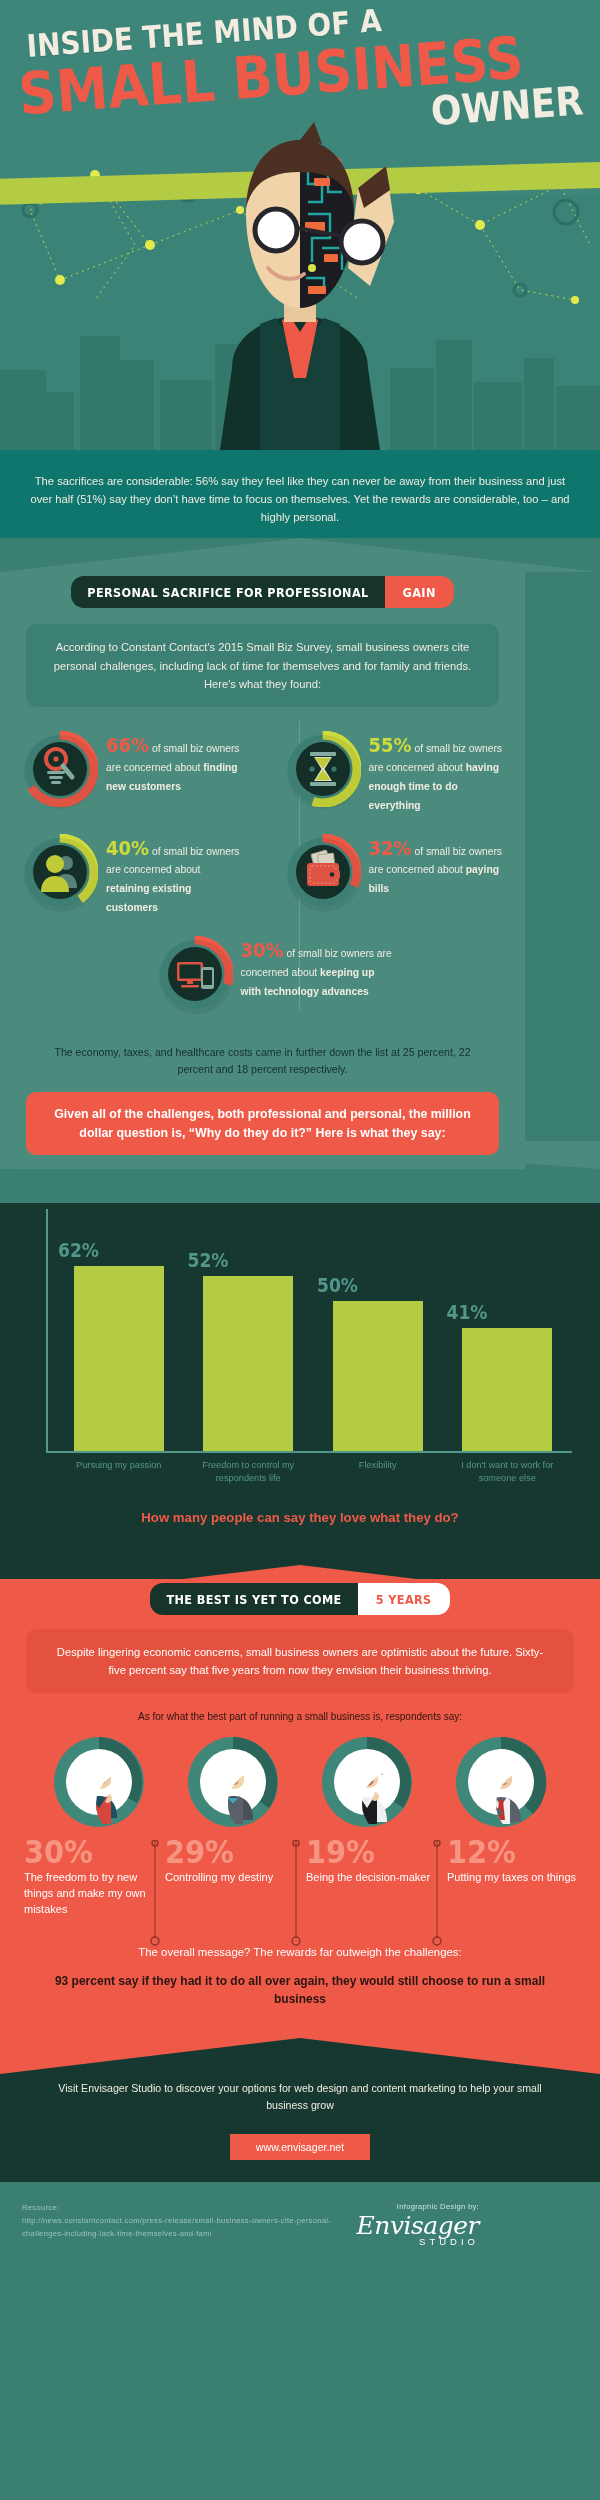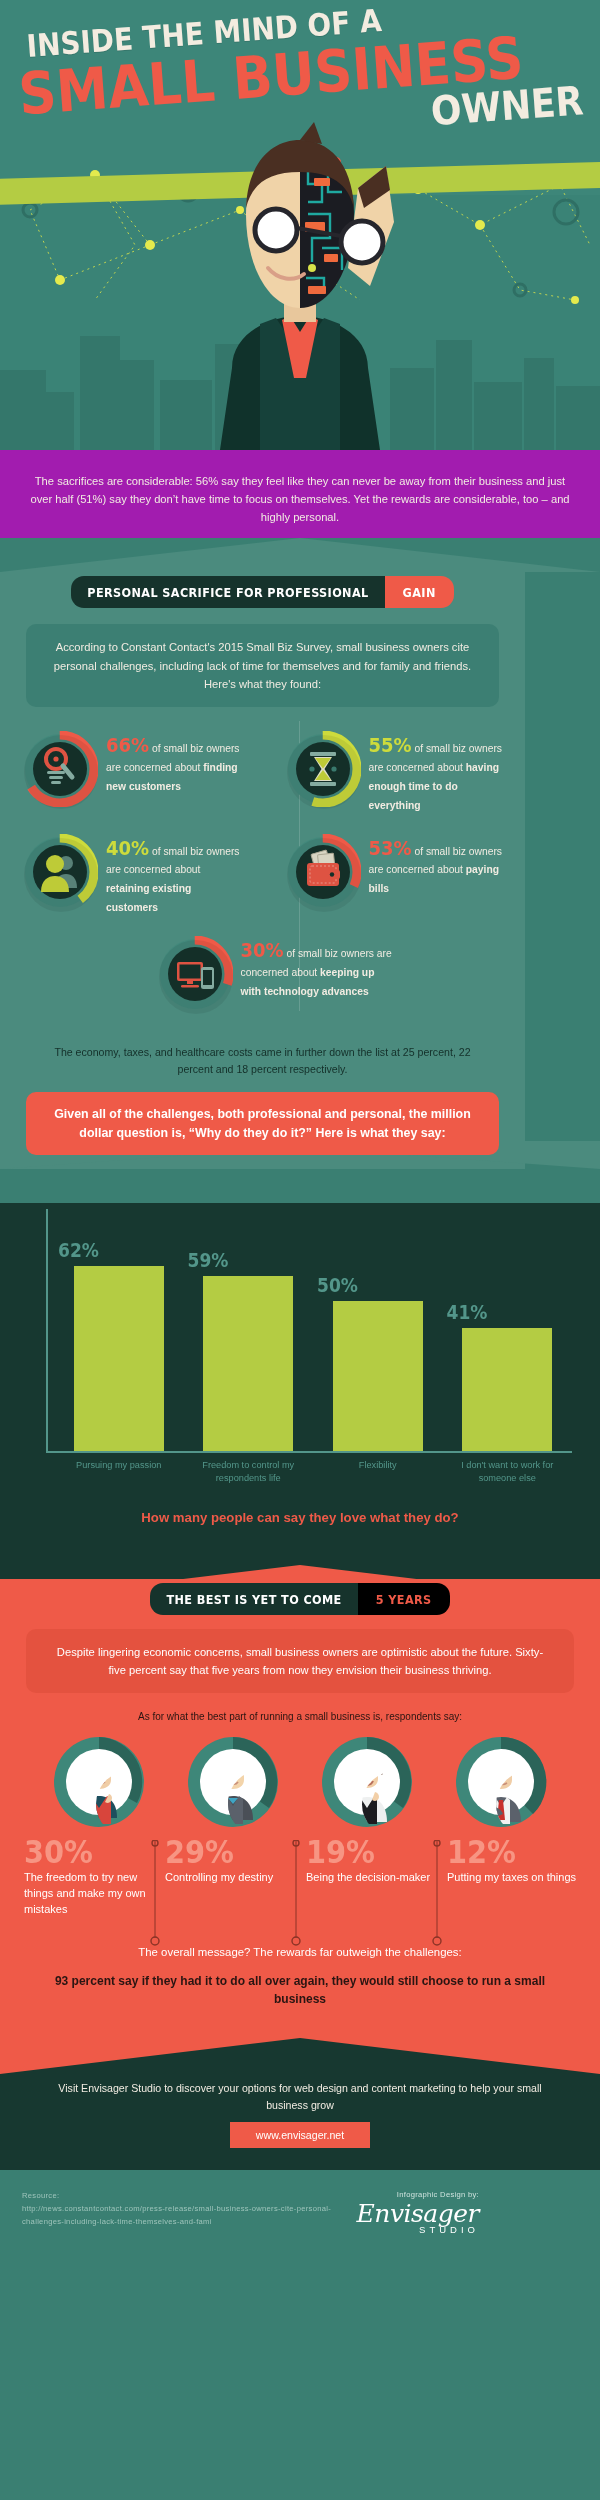--- a/index.html
+++ b/index.html
@@ -45,41 +45,41 @@
     font-weight:bold; font-size:40px; color:#f3ece0;
     transform:rotate(-4.2deg); text-align:right; padding-right:16px;
     margin-top:-10px; text-transform:uppercase;
   }
 
   .character { position:absolute; left:172px; top:118px; width:256px; height:332px; z-index:5; }
 
   
   .intro-band {
     position:relative; width:600px; padding:22px 28px 12px;
-    background:#a21caf; text-align:center;
+    background:#0f766e; text-align:center;
   }
   .intro-text { font-size:11.2px; line-height:1.62; color:#f2ece2; }
 
   
   .sec-teal { position:relative; width:525px; background:#4b8b7e; }
   .tab-row { display:flex; justify-content:center; padding-top:4px; }
   .tab-dark {
     background:#16332c; color:#ffffff; font-weight:bold;
     font-size:12.5px; letter-spacing:.4px; padding:9px 16px 8px;
     border-radius:13px 0 0 13px; font-family:"DejaVu Sans Condensed","Liberation Sans",sans-serif;
     text-transform:uppercase;
   }
   .tab-red {
     background:#ef5a48; color:#ffffff; font-weight:bold;
     font-size:12.5px; letter-spacing:.4px; padding:9px 18px 8px;
     border-radius:0 13px 13px 0; font-family:"DejaVu Sans Condensed","Liberation Sans",sans-serif;
     text-transform:uppercase;
   }
   .tab-white {
-    background:#000000; color:#ef5a48; font-weight:bold;
+    background:#ffffff; color:#ef5a48; font-weight:bold;
     font-size:12.5px; letter-spacing:.4px; padding:9px 18px 8px;
     border-radius:0 13px 13px 0; font-family:"DejaVu Sans Condensed","Liberation Sans",sans-serif;
     text-transform:uppercase;
   }
 
   .callout-teal {
     margin:16px 26px 0; background:#3c7f73; border-radius:10px;
     padding:14px 22px; text-align:center; color:#f2ece2;
     font-size:11.2px; line-height:1.62;
   }
@@ -168,21 +168,21 @@
     text-align:center; padding:26px 36px 8px; color:#ffffff;
     font-size:11.4px; line-height:1.55;
   }
   .overall-bold {
     text-align:center; padding:2px 34px 26px; color:#2a1512;
     font-size:12px; font-weight:bold; line-height:1.5;
   }
   .footer-dark { width:600px; background:#173830; padding:6px 40px 22px; text-align:center; }
   .footer-cta { color:#f2ece2; font-size:10.6px; line-height:1.6; }
   .footer-btn {
-    display:inline-block; margin-top:8px; background:#ef5a48; color:#ffffff;
+    display:inline-block; margin-top:20px; background:#ef5a48; color:#ffffff;
     font-size:10.6px; padding:7px 26px; border:0; cursor:pointer;
   }
   .footer-teal {
     width:501px; background:#3a7f72; padding:20px 22px 18px;
     display:flex; justify-content:space-between; align-items:flex-start;
   }
   .resource { font-size:7.6px; color:#9ec4bb; line-height:1.7; letter-spacing:.3px; max-width:330px; }
   .credit { text-align:right; }
   .credit-lbl { font-size:7.6px; color:#cfe3de; letter-spacing:.3px; margin-bottom:3px; }
   .logo-env {
@@ -397,21 +397,21 @@
                   <rect x="33" y="20" width="16" height="11" rx="1" transform="rotate(-6 41 25)"></rect>
                 </g>
                 <rect x="22" y="29" width="32" height="23" rx="3" fill="#ef5a48"></rect>
                 <rect x="25" y="32" width="26" height="17" rx="2" fill="none" stroke="#f9a294" stroke-width="1" stroke-dasharray="2,2"></rect>
                 <rect x="44" y="36" width="11" height="9" rx="2" fill="#ef5a48"></rect>
                 <circle cx="47" cy="40.5" r="2.2" fill="#16332c"></circle>
               </g>
             </svg>
           </div>
           <div class="stat-txt">
-            <span class="stat-pct" style="color:#ef5a48">53%</span><span class="stat-desc"> of small biz owners are concerned about </span><span class="stat-desc"><b>paying bills</b></span>
+            <span class="stat-pct" style="color:#ef5a48">32%</span><span class="stat-desc"> of small biz owners are concerned about </span><span class="stat-desc"><b>paying bills</b></span>
           </div>
         </div>
       </div>
 
       <div class="stat-row">
         <div class="stat center" style="padding-left:44px">
           <div class="donut">
             <div class="shadow"></div>
             <svg viewBox="0 0 76 76" width="76" height="76">
               <circle cx="38" cy="38" r="35" fill="#43897c"></circle>
@@ -447,21 +447,21 @@
   <div class="sec-dark">
     <div class="chart">
       <div class="axis-y"></div>
       <div class="axis-x"></div>
       <div class="bars">
         <div class="bar-col">
           <div class="bar-val" style="bottom:190px">62%</div>
           <div class="bar" style="height:185px"></div>
         </div>
         <div class="bar-col">
-          <div class="bar-val" style="bottom:180px">59%</div>
+          <div class="bar-val" style="bottom:180px">52%</div>
           <div class="bar" style="height:175px"></div>
         </div>
         <div class="bar-col">
           <div class="bar-val" style="bottom:155px">50%</div>
           <div class="bar" style="height:150px"></div>
         </div>
         <div class="bar-col">
           <div class="bar-val" style="bottom:128px">41%</div>
           <div class="bar" style="height:123px"></div>
         </div>

